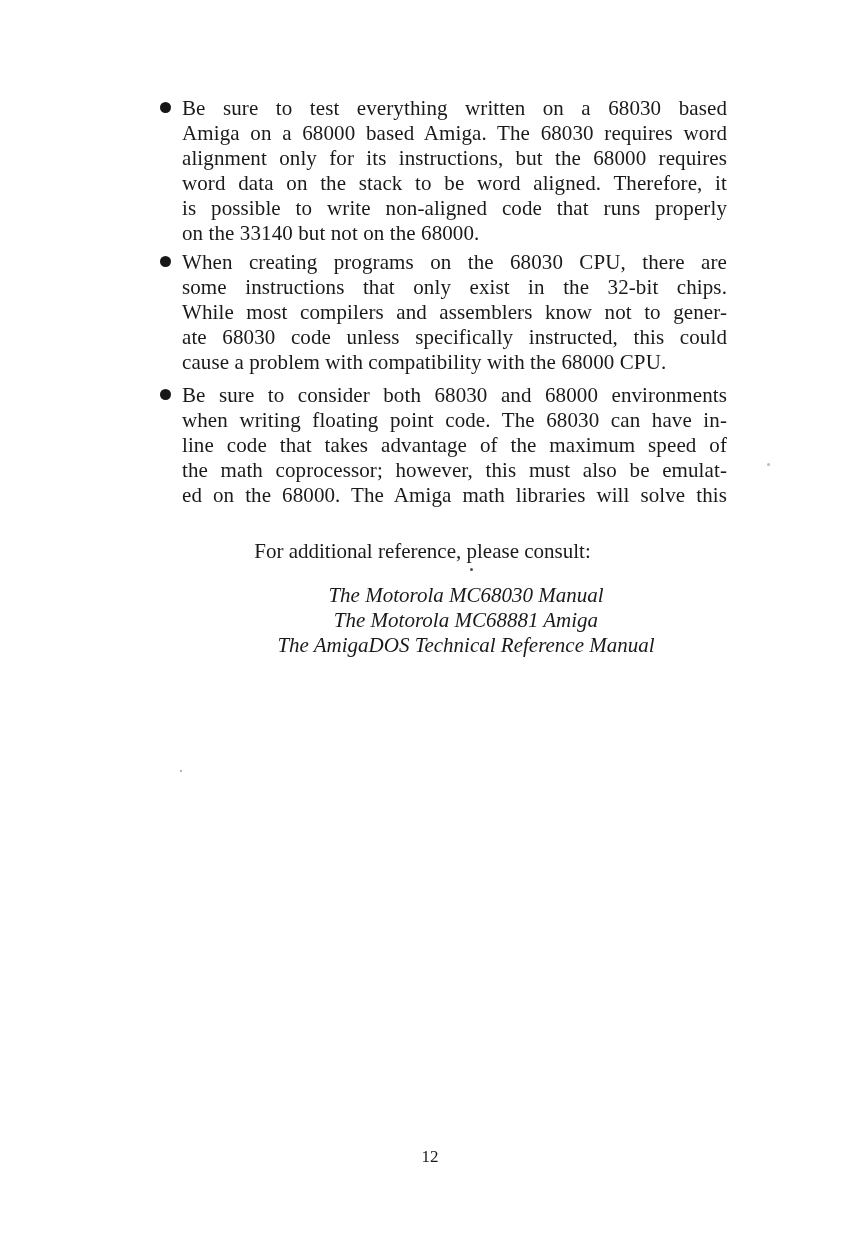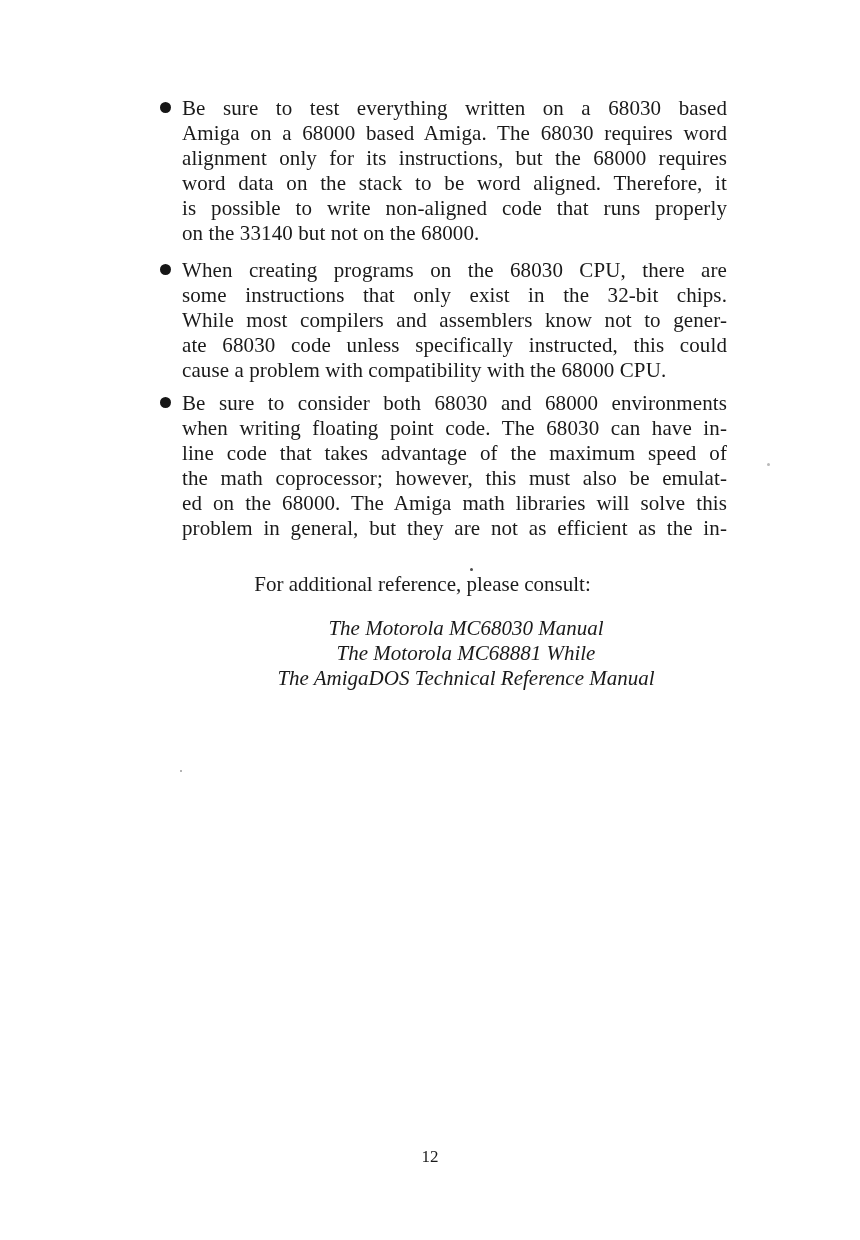--- a/index.html
+++ b/index.html
@@ -19,21 +19,21 @@
   .content {
     position: absolute;
     left: 118px;
     top: 96px;
     width: 609px;
   }
   .bullet-item {
     position: relative;
     padding-left: 64px;
   }
-  .bullet-item.b1 { margin-bottom: 12px; }
+  .bullet-item.b1 { margin-bottom: 4px; }
   .bullet-item.b2 { margin-bottom: 8px; }
   .marker {
     position: absolute;
     left: 42px;
     top: 6px;
     width: 11px;
     height: 11px;
     border-radius: 50%;
     background: #161616;
   }
@@ -105,28 +105,27 @@
       <div class="tline last">cause a problem with compatibility with the 68000 CPU.</div>
     </div>
 
     <div class="bullet-item b3">
       <span class="marker"></span>
       <div class="tline">Be sure to consider both 68030 and 68000 environments</div>
       <div class="tline">when writing floating point code. The 68030 can have in-</div>
       <div class="tline">line code that takes advantage of the maximum speed of</div>
       <div class="tline">the math coprocessor; however, this must also be emulat-</div>
       <div class="tline">ed on the 68000. The Amiga math libraries will solve this</div>
-      <div class="tline">problem in general, but they are not as efficient as the in-</div>
     </div>
 
     <div class="consult">For additional reference, please consult:</div>
 
     <div class="refs">
       <div class="ref-line">The Motorola MC68030 Manual</div>
-      <div class="ref-line">The Motorola MC68881 While</div>
+      <div class="ref-line">The Motorola MC68881 Amiga</div>
       <div class="ref-line">The AmigaDOS Technical Reference Manual</div>
     </div>
 
   </div>
 
   <div class="page-number">12</div>
 
   <span class="speck speck-a"></span>
   <span class="speck speck-b"></span>
   <span class="speck speck-c"></span>

